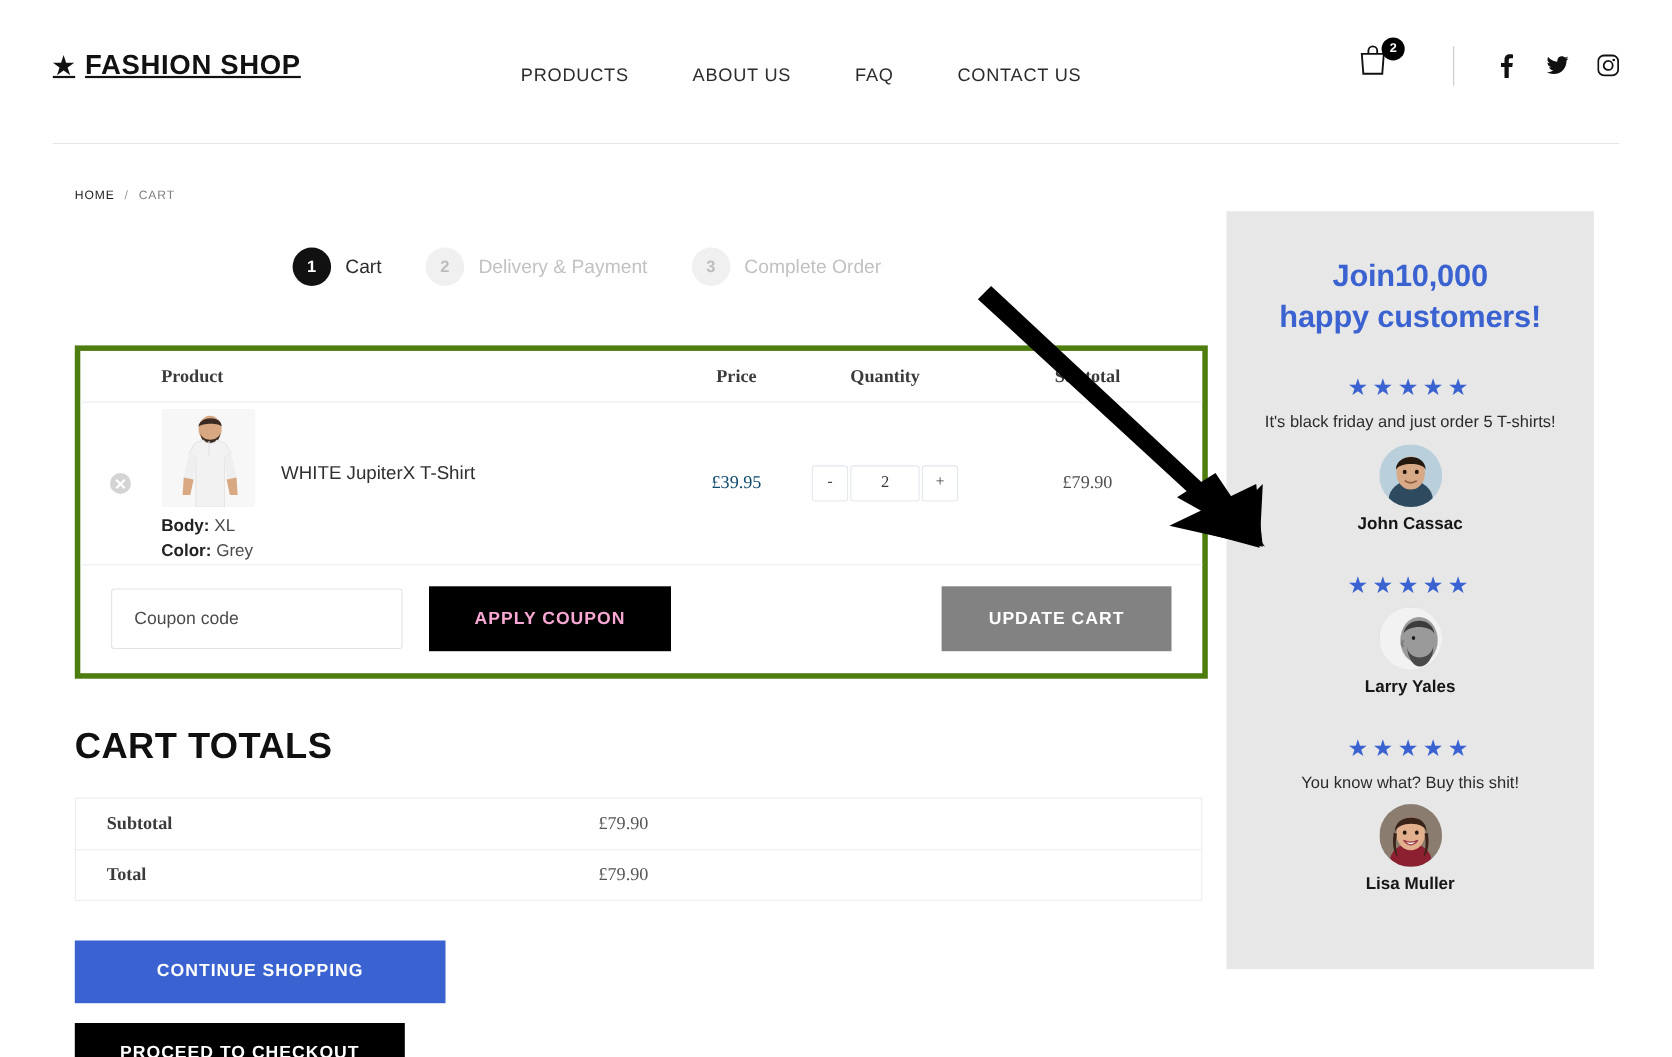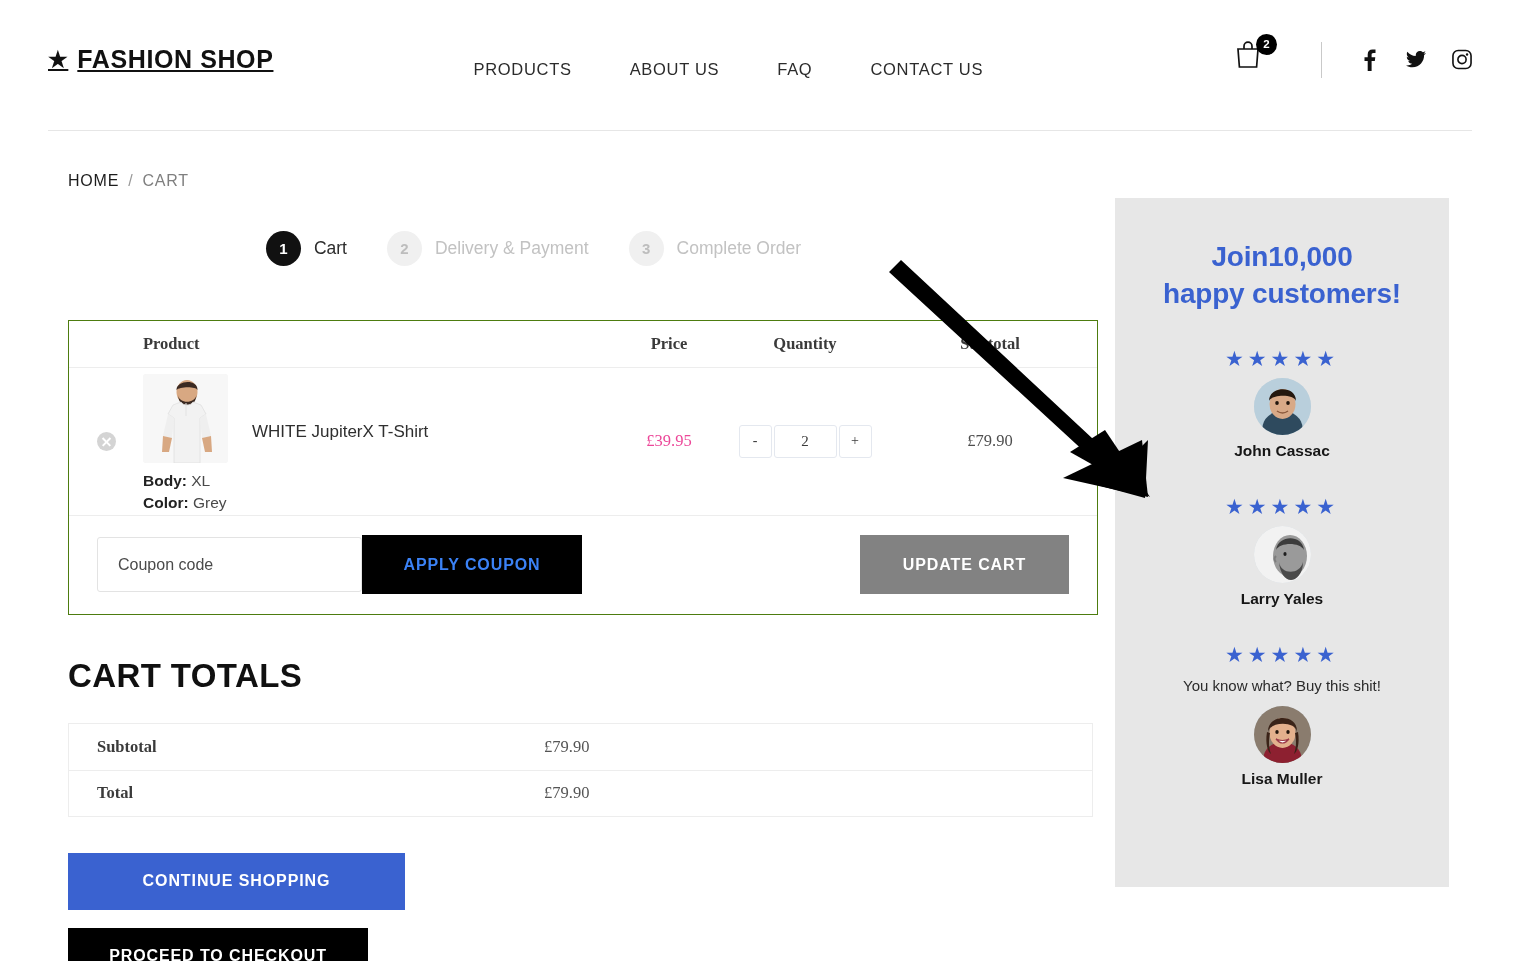--- a/index.html
+++ b/index.html
@@ -85,21 +85,21 @@
     position: absolute;
     left: 48px; right: 48px;
     bottom: 0;
     height: 1px;
     background: #e6e6e6;
   }
 
   
   .breadcrumb {
     padding: 41px 0 0 68px;
-    font-size: 16px;
+    font-size: 11px;
     letter-spacing: 0.8px;
     display: flex; gap: 9px;
   }
   .bc-home { color: #1c1c1c; text-decoration: none; font-weight: 500; }
   .bc-sep { color: #9a9a9a; }
   .bc-cur { color: #7f7f7f; }
 
   
   .content { display: flex; padding-top: 8px; }
   .col-main { width: 1115px; position: relative; }
@@ -123,21 +123,21 @@
   .step.active .step-num { background: #111; color: #fff; }
   .step.idle .step-num { background: #f0f0f0; color: #bdbdbd; }
   .step-label { font-size: 17.5px; }
   .step.active .step-label { color: #2c2c2c; }
   .step.idle .step-label { color: #c2c2c2; }
 
   
   .cart-box {
     margin: 54px 0 0 68px;
     width: 1030px;
-    border: 1px solid #4d7c0f;
+    border: 5px solid #4d7c0f;
     background: #fff;
   }
   .cart-head {
     display: flex;
     align-items: center;
     height: 47px;
     border-bottom: 1px solid #ededed;
     font-family: "Liberation Serif", serif;
     font-weight: bold;
     font-size: 16.5px;
@@ -195,21 +195,21 @@
     font-family: Liberation Sans, sans-serif;
     font-size: 17px;
     color: #2f2f2f;
     margin-left: 17px;
     margin-top: 48px;
     white-space: nowrap;
   }
   .price-cell {
     width: 112px; text-align: center;
     font-family: "Liberation Serif", serif;
-    font-size: 16.5px; color: #ec4899;
+    font-size: 16.5px; color: #0c4a6e;
   }
   .qty-cell { width: 160px; display: flex; justify-content: center; }
   .stepper { display: flex; }
   .stepper .sbtn, .stepper .sval {
     height: 33px;
     border: 1px solid #e4e8ef;
     background: #fff;
     display: flex; align-items: center; justify-content: center;
     font-size: 14px; color: #3b3b3b;
     font-family: "Liberation Serif", serif;
@@ -235,26 +235,27 @@
     border-radius: 3px;
     padding: 0 20px;
     font-size: 16px;
     color: #333;
     font-family: "Liberation Sans", sans-serif;
     outline: none;
   }
   .coupon-input::placeholder { color: #4a4a4a; }
   .btn-apply {
     width: 220px; height: 59px;
-    background: #000; color: #3b82f6;
+    background: #000; color: #f9a8d4;
     border: none;
     font-size: 16px; font-weight: bold;
     letter-spacing: 0.9px;
     cursor: pointer;
     font-family: "Liberation Sans", sans-serif;
+    margin-left: 24px;
   }
   .btn-update {
     margin-left: auto;
     width: 209px; height: 59px;
     background: #828282; color: #fff;
     border: none;
     font-size: 16px; font-weight: bold;
     letter-spacing: 0.9px;
     cursor: pointer;
     font-family: "Liberation Sans", sans-serif;
@@ -524,20 +525,21 @@
 
   <div class="col-side">
     <div class="side-panel">
       <div class="side-title">
         <div>Join10,000</div>
         <div>happy customers!</div>
       </div>
 
       <div class="testimonial">
         <div class="stars">★★★★★</div>
+        <div class="t-text">It's black friday and just order 5 T-shirts!</div>
         <div class="t-avatar">
           <svg width="57" height="57" viewBox="0 0 57 57">
             <rect width="57" height="57" fill="#b9cfdc"></rect>
             <ellipse cx="28.5" cy="50" rx="20" ry="17" fill="#2e4a5e"></ellipse>
             <ellipse cx="28.5" cy="26" rx="13" ry="15" fill="#d8a987"></ellipse>
             <path d="M15 23 C15 8 42 7 42 23 C40 16 18 16 15 23 Z" fill="#24180f"></path>
             <ellipse cx="23" cy="25" rx="1.8" ry="2" fill="#20150d"></ellipse>
             <ellipse cx="34" cy="25" rx="1.8" ry="2" fill="#20150d"></ellipse>
             <path d="M23 33 Q28.5 37 34 33" stroke="#8c5a3c" stroke-width="1.5" fill="none"></path>
           </svg>

